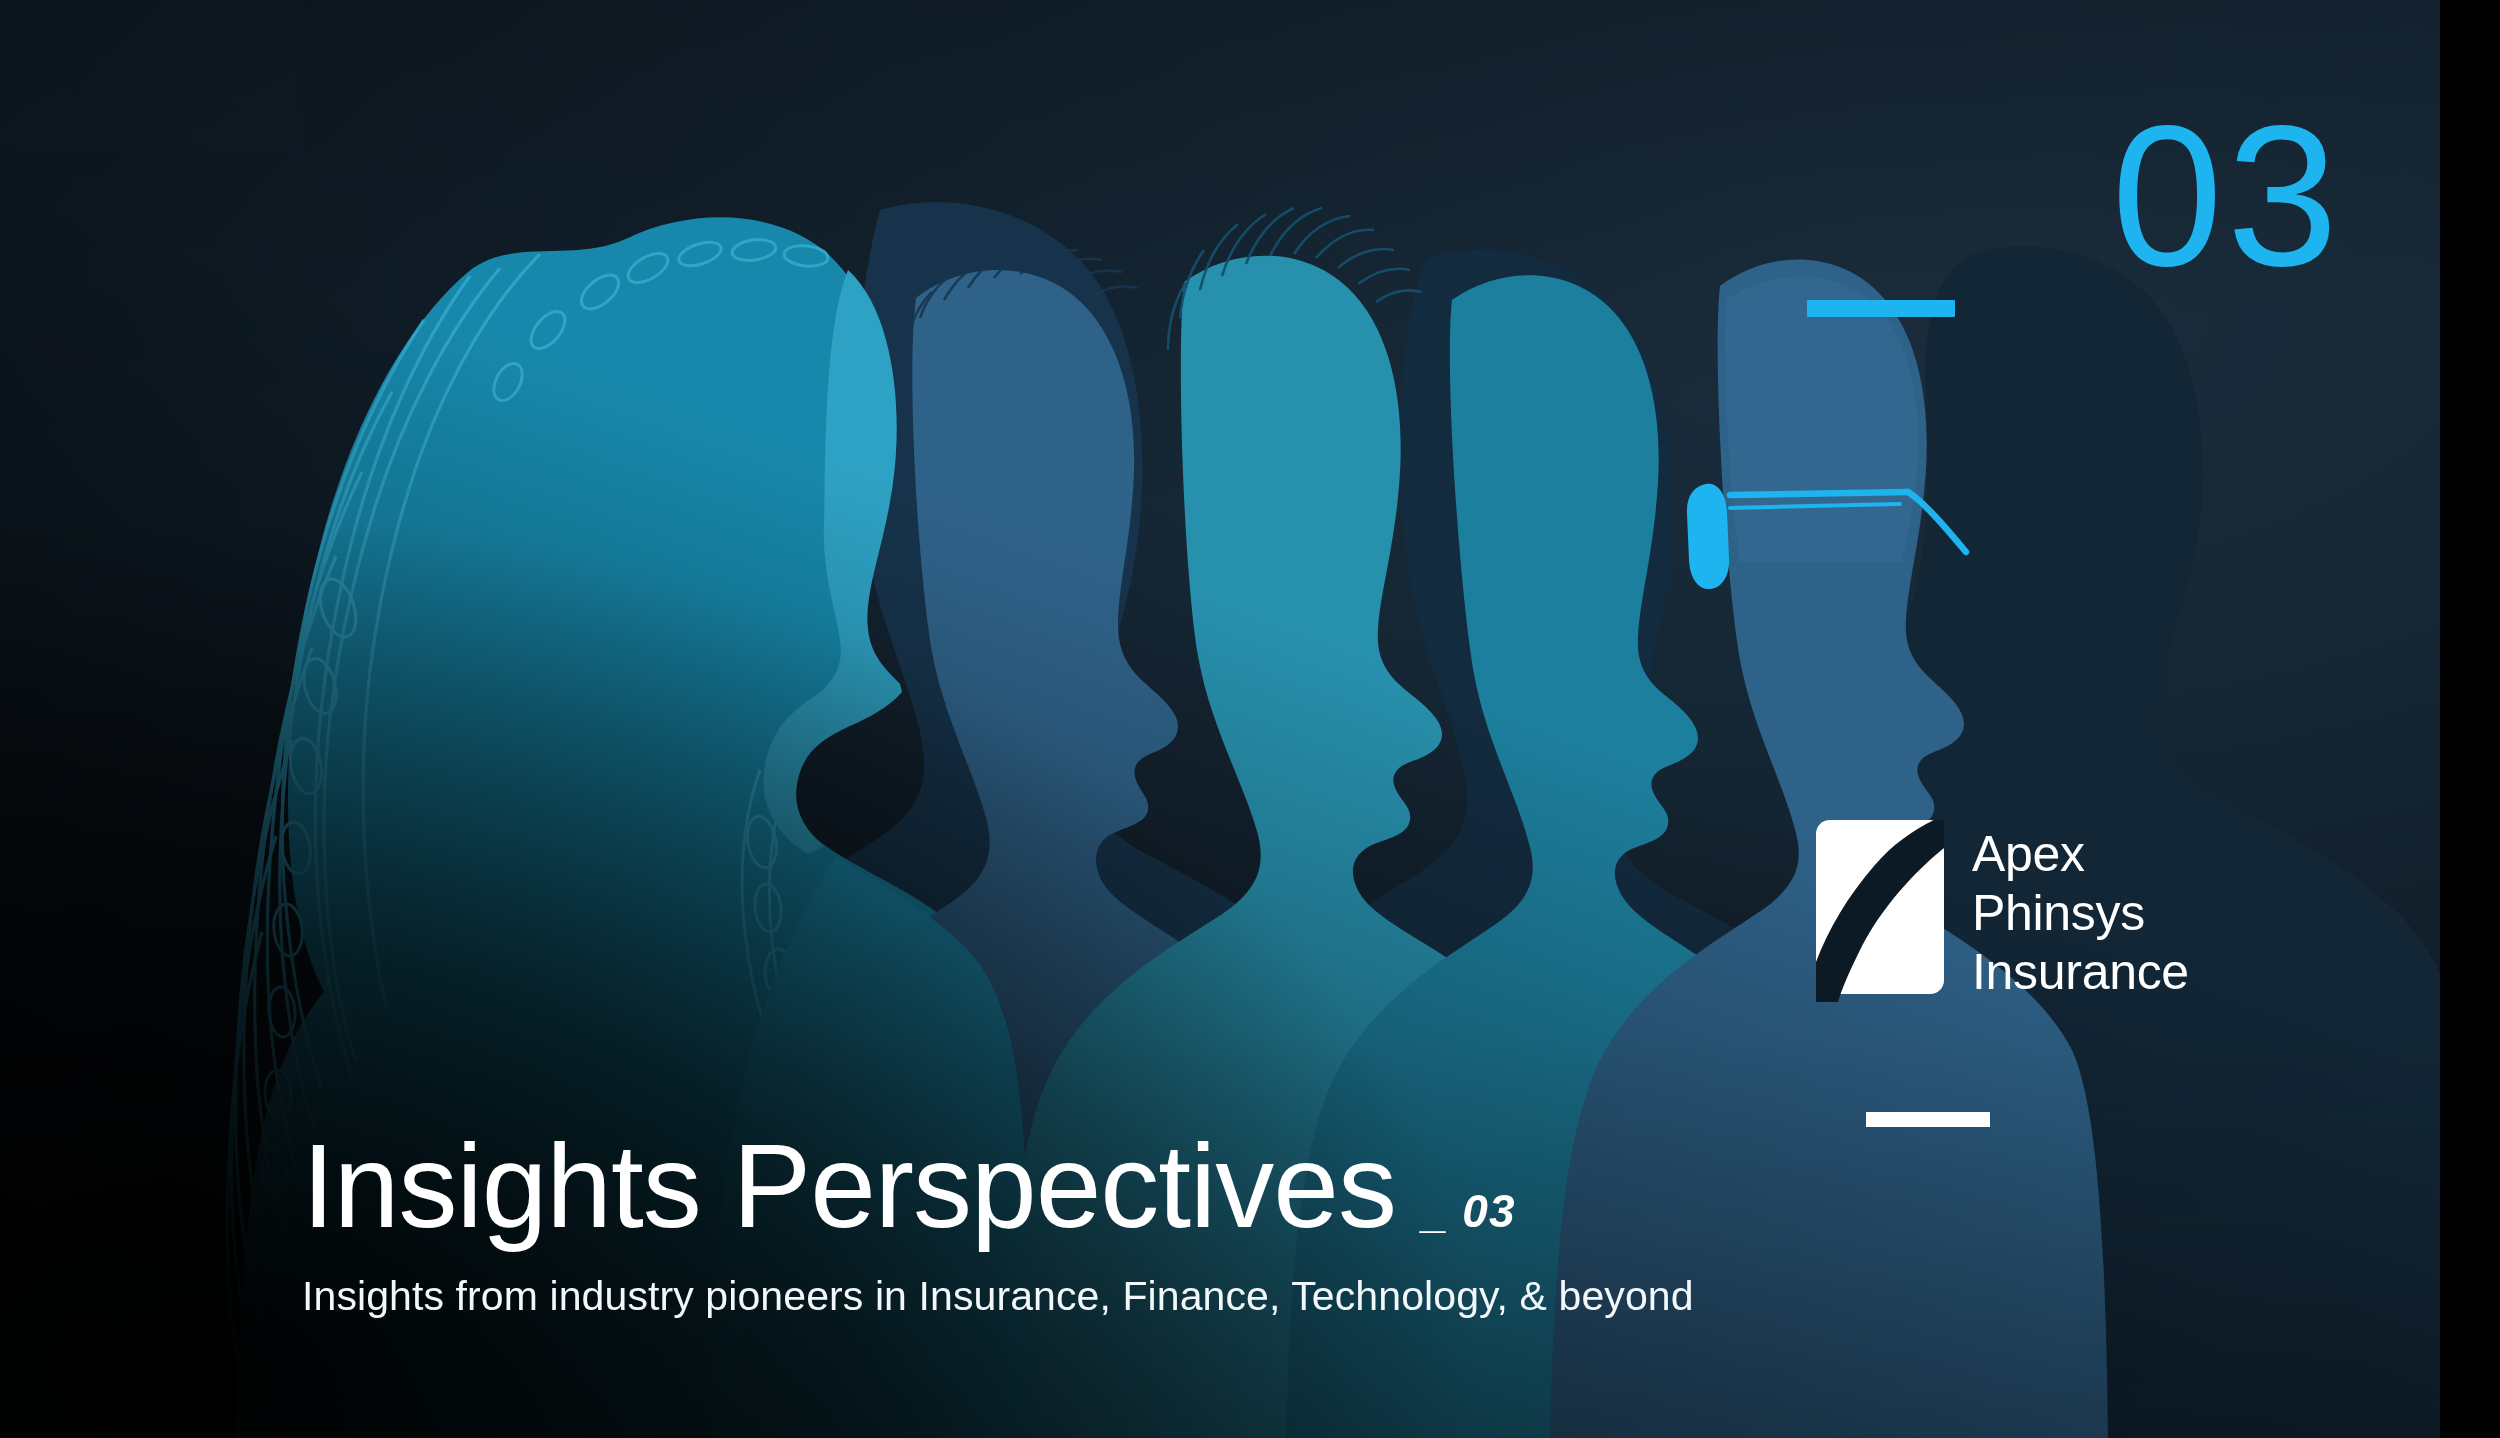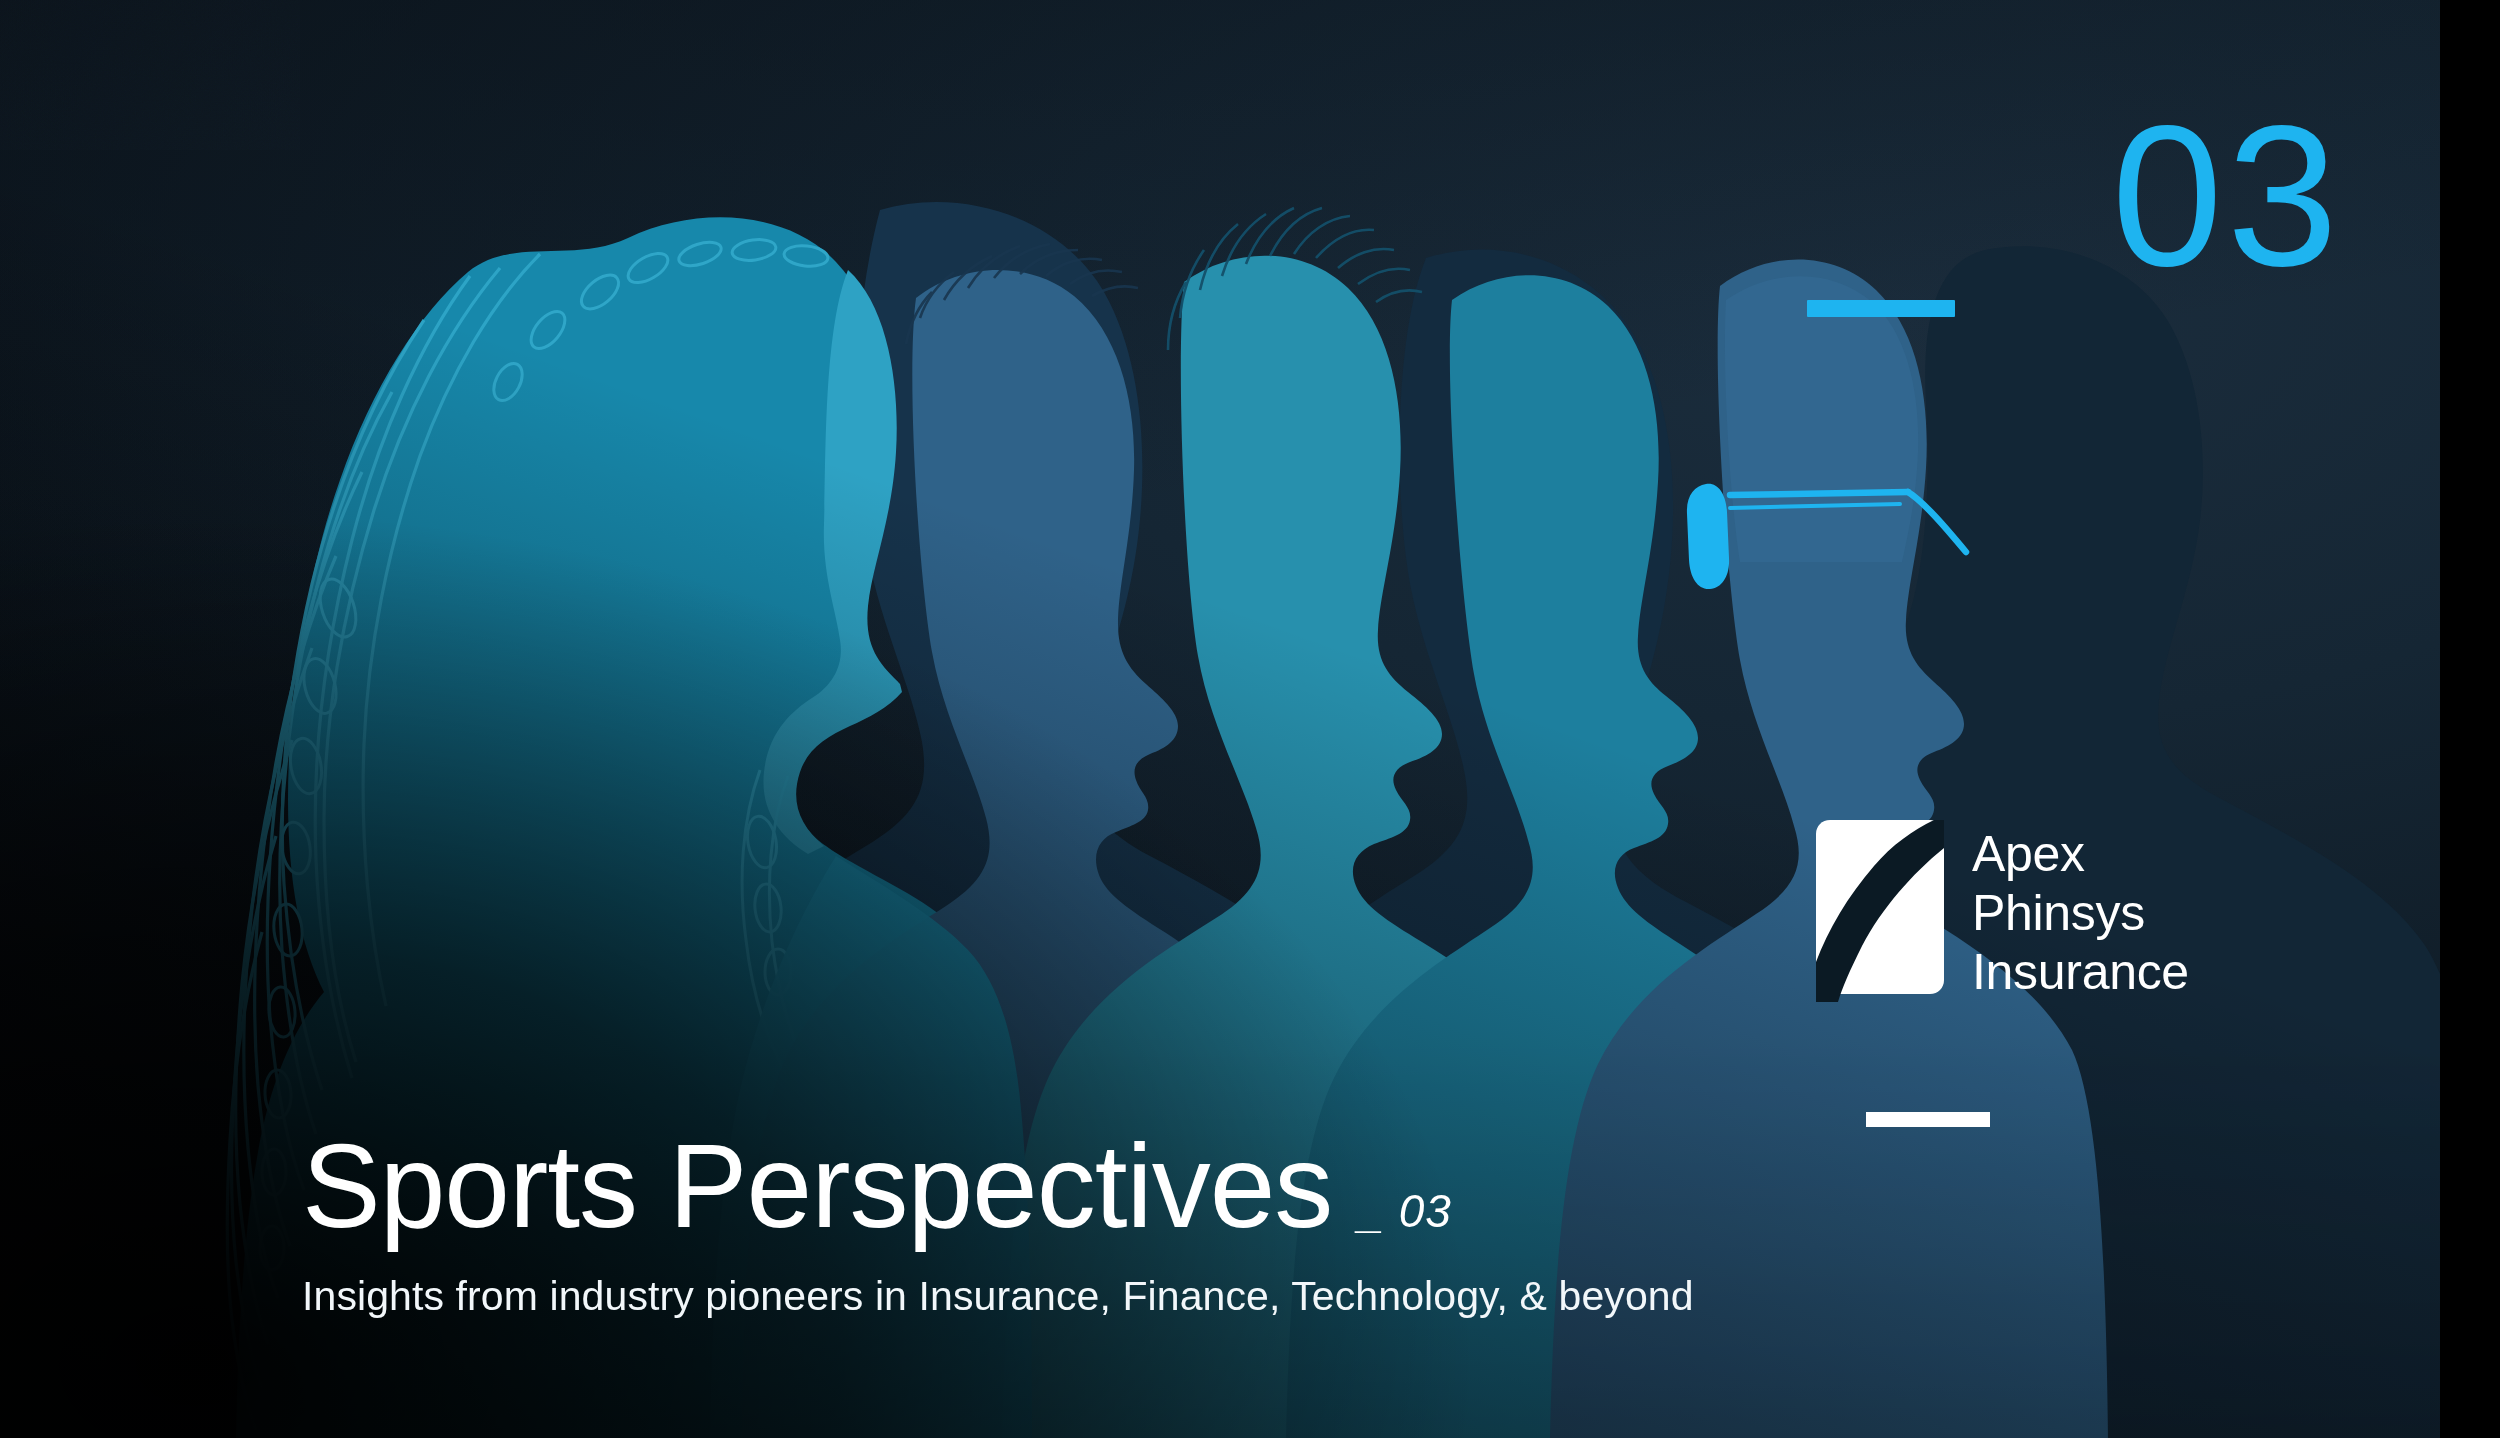--- a/index.html
+++ b/index.html
@@ -89,21 +89,21 @@
     color: #ffffff;
     font-size: 118px;
     line-height: 1.0;
     font-weight: 300;
     letter-spacing: -1px;
     font-family: "Liberation Sans", sans-serif;
   }
   .title-suffix {
     color: #ffffff;
     font-size: 46px;
-    font-weight: 400;
+    font-weight: 700;
     font-style: italic;
     margin-left: 26px;
     letter-spacing: 1px;
   }
   .subtitle {
     color: #f2f7fa;
     font-size: 41px;
     font-weight: 300;
     margin-top: 28px;
     letter-spacing: .1px;
@@ -481,21 +481,21 @@
         <feTurbulence type="fractalNoise" baseFrequency="0.85" numOctaves="4" stitchTiles="stitch"></feTurbulence>
       </filter>
     <rect width="100%" height="100%" filter="url(#gn)"></rect>
   </svg>
 
   <div class="num-dash" style="background:#1eb4f0"></div>
   <div class="num03" style="color:#1eb4f0">03</div>
 
   <div class="titleblock">
     <div class="title-row">
-      <span class="title-main">Sports Perspectives</span>
+      <span class="title-main">Insights Perspectives</span>
       <span class="title-suffix">_ 03</span>
     </div>
     <div class="subtitle">Insights from industry pioneers in Insurance, Finance, Technology, &amp; beyond</div>
   </div>
 
   <div class="apex">
     <svg class="apex-mark" viewBox="0 0 128 190">
       <path fill="#ffffff" d="
         M14,8 L114,8 C122,8 128,14 128,22 L128,168
         C128,176 122,182 114,182 L14,182 C6,182 0,176 0,168 L0,22

